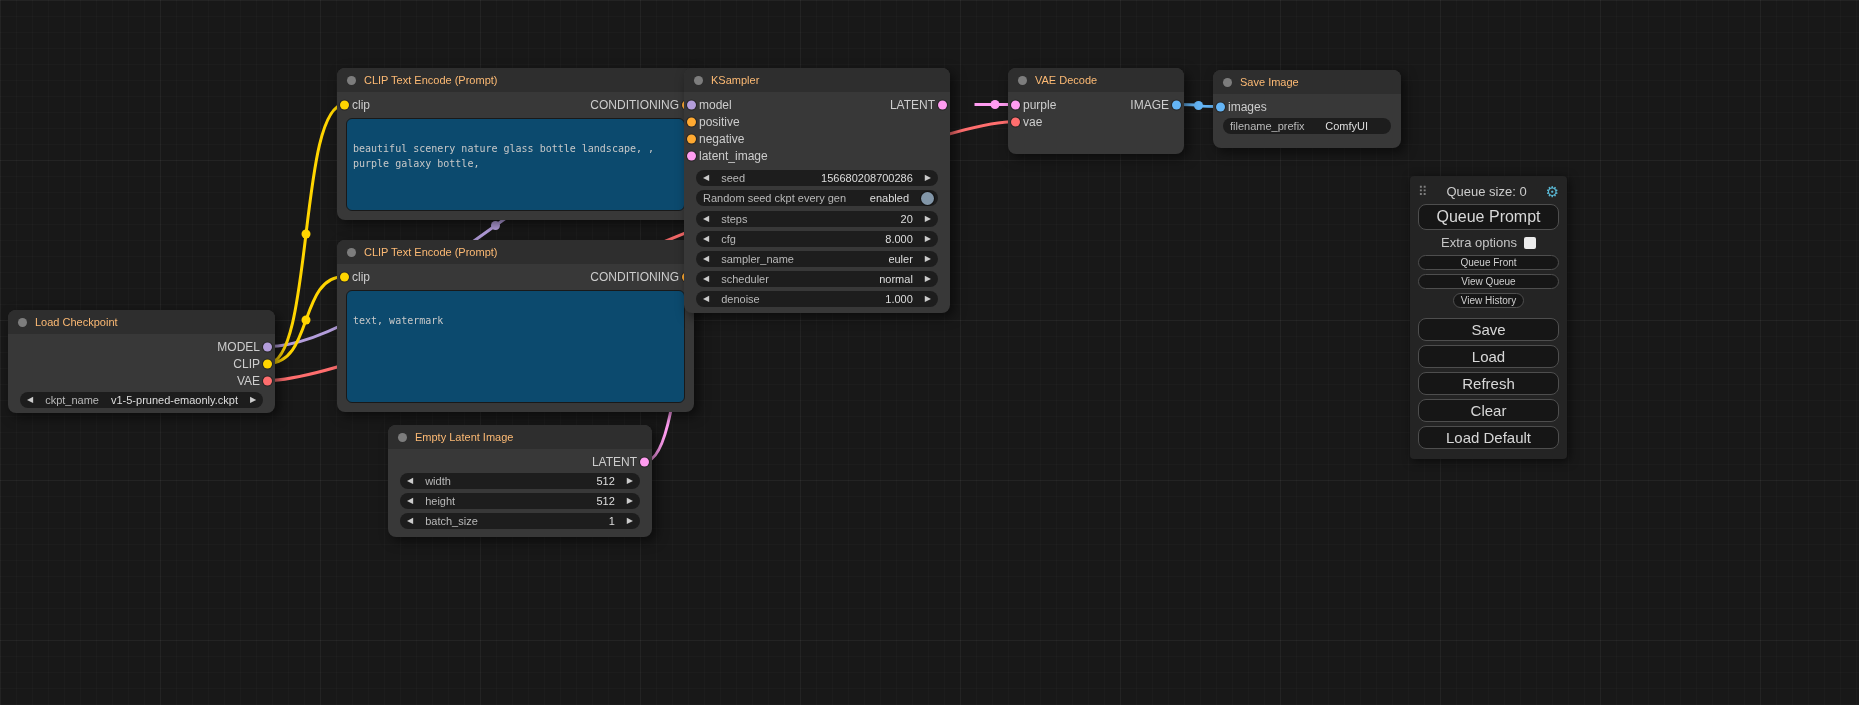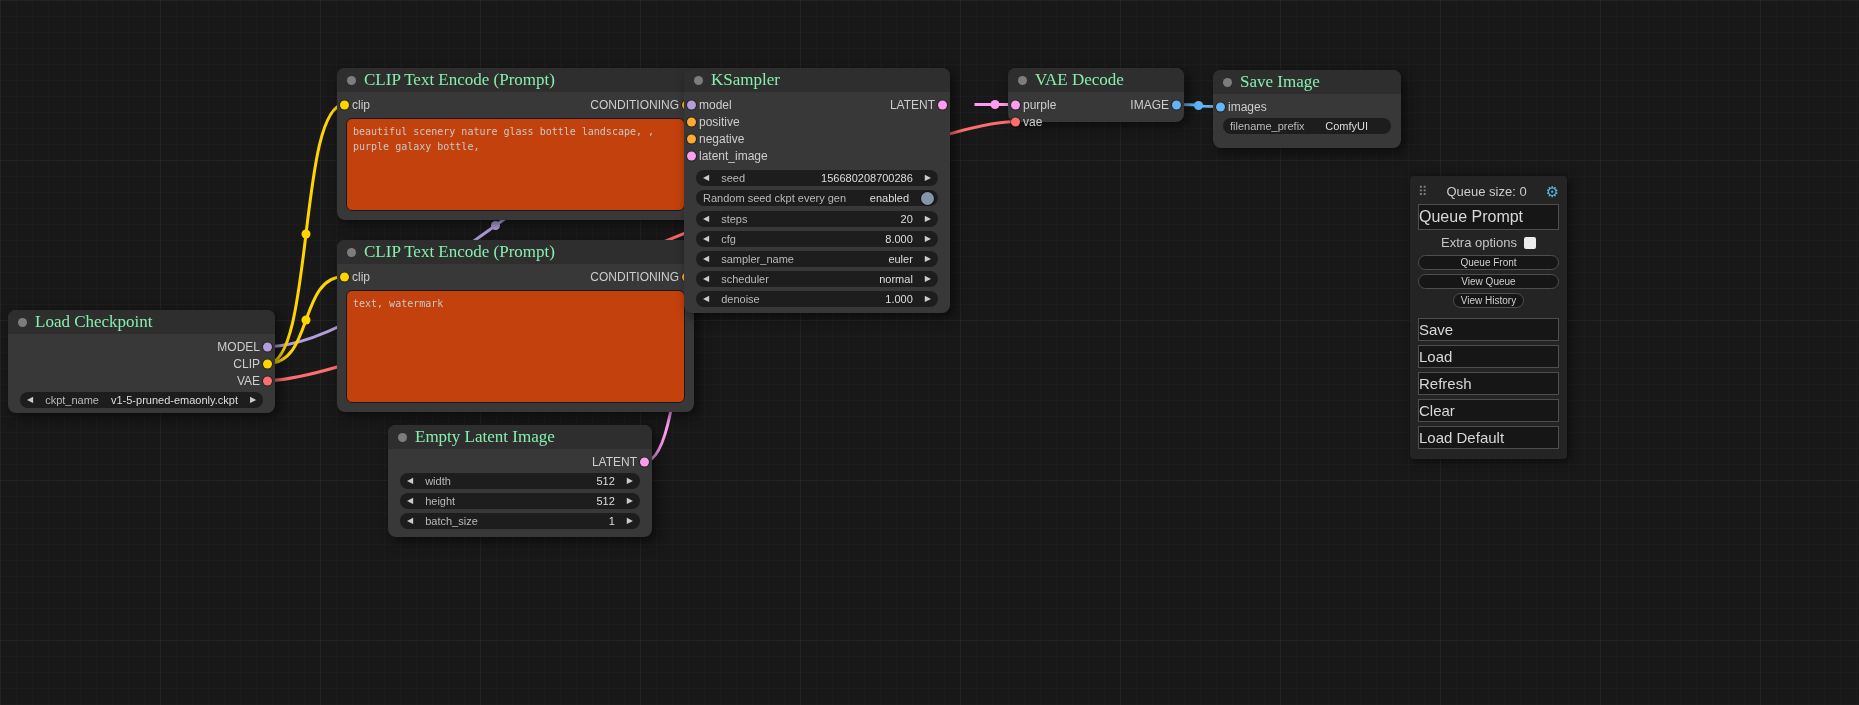--- a/index.html
+++ b/index.html
@@ -19,21 +19,21 @@
   #wires{ position:absolute; left:0; top:0; width:1859px; height:705px; pointer-events:none; }
 
   .node{
     position:absolute; background:#383838; border-radius:8px;
     box-shadow:4px 4px 12px rgba(0,0,0,0.55);
     color:#d4d4d4; font-size:12px;
   }
   .node-title{
     height:24px; background:#2e2e2e; border-radius:8px 8px 0 0;
     display:flex; align-items:center; gap:8px; padding-left:10px;
-    font-size:17px; color:#86efac; white-space:nowrap; overflow:hidden;font-family:Liberation Serif, serif;
+    font-size:11px; color:#fdba74; white-space:nowrap; overflow:hidden;
   }
   .tdot{ width:9px; height:9px; border-radius:50%; background:#7d7d7d; flex:0 0 auto; }
 
   .slots{ padding-top:4px; }
   .slot-row{ height:17px; display:flex; align-items:center; position:relative;
              font-size:12px; color:#cdcdcd; }
   .in-label{ margin-left:15px; }
   .out-label{ margin-left:auto; margin-right:15px; }
   .dot{ width:9px; height:9px; border-radius:50%; background:#888;
         position:absolute; top:50%; transform:translateY(-50%);
@@ -47,49 +47,49 @@
     display:flex; align-items:center; gap:12px;
     font-size:11px; color:#b9b9b9; white-space:nowrap;
   }
   .widget .arrow{ font-size:8px; color:#cccccc; line-height:1; cursor:pointer; }
   .widget .wvalue{ margin-left:auto; color:#dedede; }
   .widget .knob{ width:13px; height:13px; border-radius:50%; flex:0 0 auto;
                  margin-right:-3px; box-shadow:0 0 0 1px rgba(0,0,0,0.4); }
 
   .ta{
     position:absolute; left:9px; right:9px; bottom:9px; top:50px;
-    background:#c2410c; border:1px solid #191919; border-radius:6px;
+    background:#0c4a6e; border:1px solid #191919; border-radius:6px;
     color:#c8c8c8; font-family:"DejaVu Sans Mono", monospace;
-    font-size:10px; line-height:1.5; padding:5px 6px;
+    font-size:10px; line-height:1.5; padding:22px 6px;
     white-space:pre-wrap; overflow:hidden;
   }
 
   
   #n-load-checkpoint{ left:8px;    top:310px; width:267px; height:103px; }
   #n-clip-positive  { left:337px;  top:68px;  width:357px; height:152px; }
   #n-clip-negative  { left:337px;  top:240px; width:357px; height:172px; }
   #n-empty-latent   { left:388px;  top:425px; width:264px; height:112px; }
   #n-ksampler       { left:684px;  top:68px;  width:266px; height:245px; }
-  #n-vae-decode     { left:1008px; top:68px;  width:176px; height:54px; }
+  #n-vae-decode     { left:1008px; top:68px;  width:176px; height:86px; }
   #n-save-image     { left:1213px; top:70px;  width:188px; height:78px; }
 
   
   #menu{
     position:absolute; left:1410px; top:176px; width:157px;
     background:#242424; border-radius:4px; padding:5px 8px 10px;
     box-shadow:2px 2px 10px rgba(0,0,0,0.6); color:#c5c5c5;
   }
   .menu-top{ display:flex; align-items:center; justify-content:space-between;
              height:20px; margin-bottom:3px; }
   .drag{ color:#7f7f7f; font-size:13px; cursor:grab; }
   .qsize{ font-size:13px; color:#cccccc; }
   .gear{ font-size:15px; cursor:pointer; line-height:1; }
   .btn{
     display:block; width:100%; background:#161616; border:1px solid #4e4e4e;
-    border-radius:0; color:#d8d8d8; text-align:left; cursor:pointer;
+    border-radius:8px; color:#d8d8d8; text-align:center; cursor:pointer;
     font-family:"Liberation Sans", sans-serif;
   }
   .btn-big{ font-size:16px; padding:3px 0; margin:2px 0 5px; }
   .btn-mid{ font-size:15px; padding:2px 0; margin:4px 0; }
   .extra{ display:flex; align-items:center; justify-content:center; gap:7px;
           font-size:13px; margin:3px 0 5px; }
   .cb{ width:12px; height:12px; background:#ececec; border-radius:2px;
        display:inline-block; cursor:pointer; }
   .small-row{ display:flex; gap:4px; justify-content:center; margin-bottom:4px;flex-direction:column; }
   .btn-small{ font-size:10px; padding:1px 7px; background:#161616;

